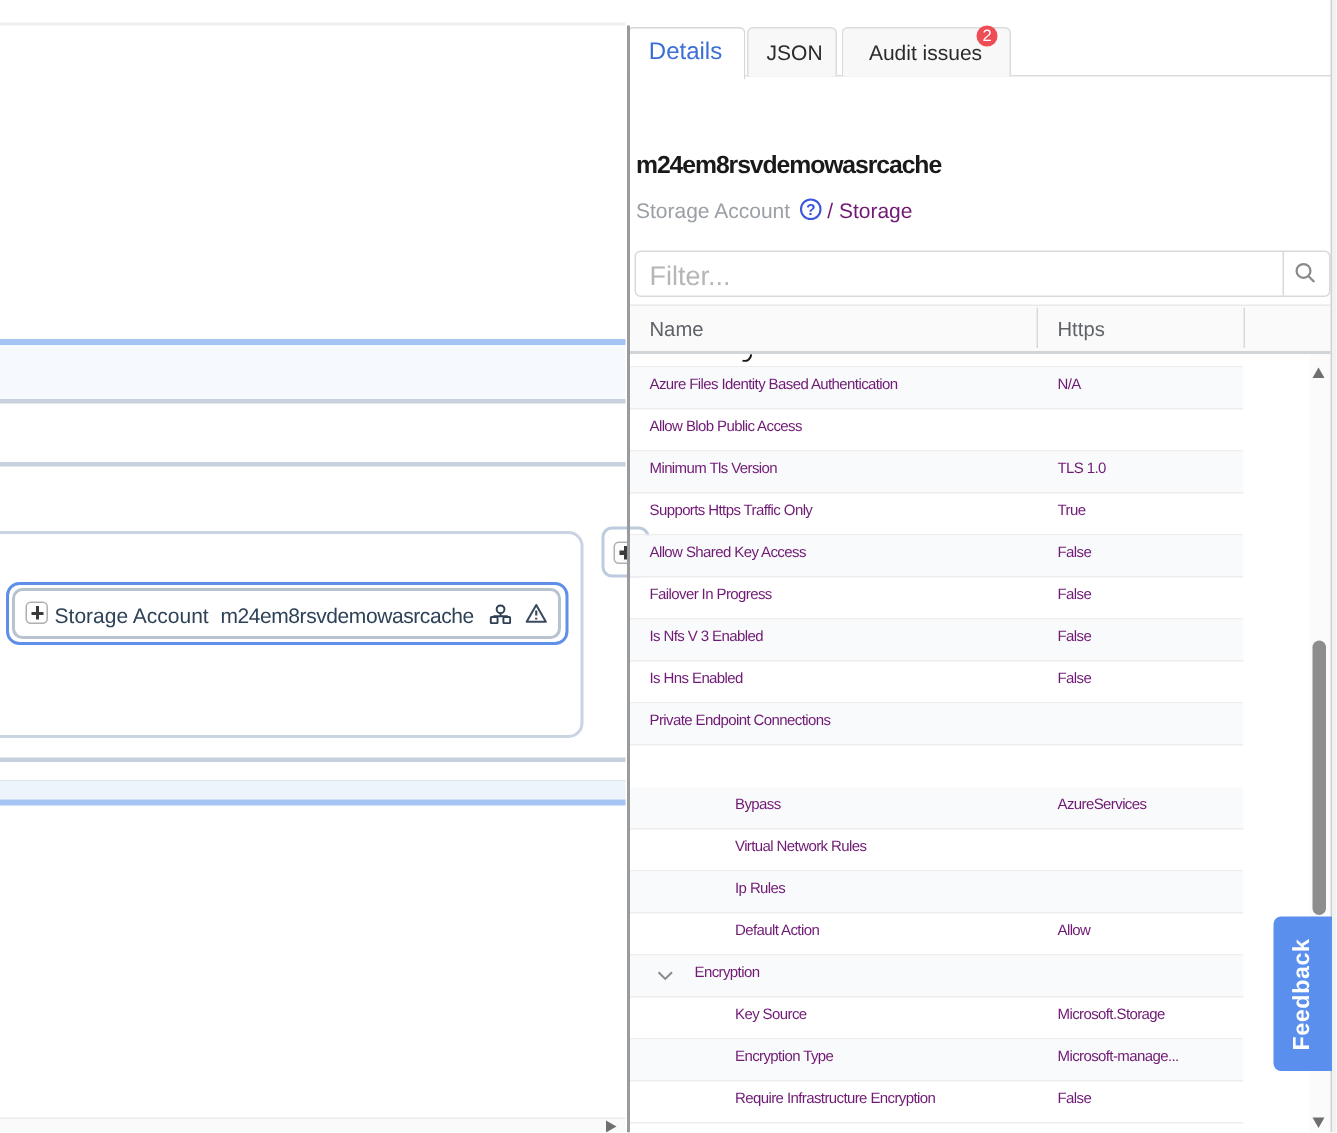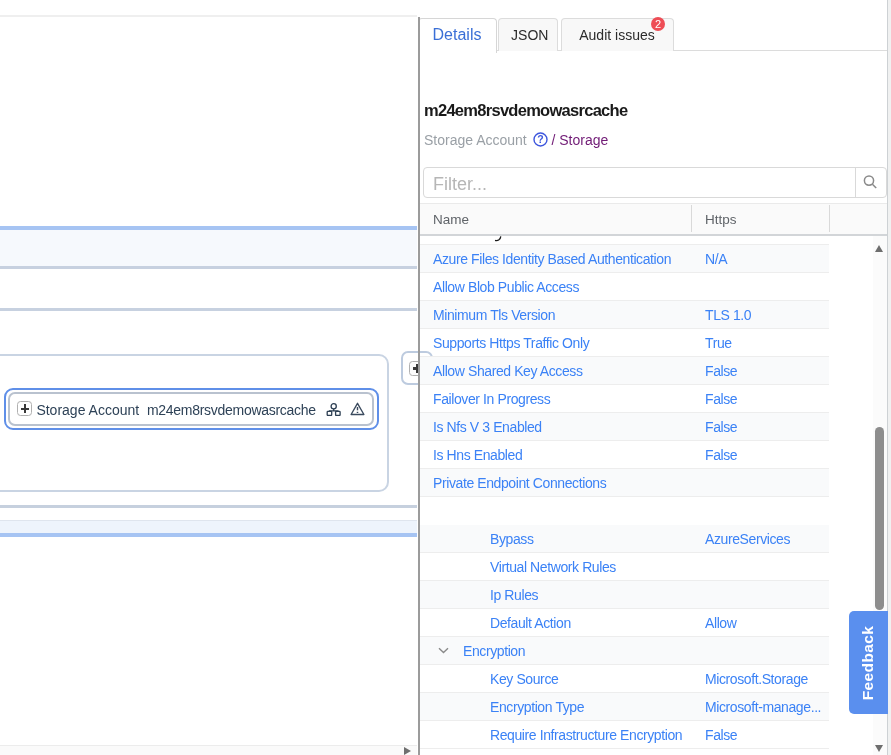--- a/index.html
+++ b/index.html
@@ -85,21 +85,21 @@
     <circle cx="7" cy="6.6" r="4.6"></circle>
     <path d="M10.4 10.2 L14.2 14"></path>
   </svg>
 
   <div class="abs" style="left:419px;top:203px;width:467.5px;height:32.5px;background:#fafafa;border-top:1px solid #eaeaea;border-bottom:2px solid #d2d5d8;"></div>
   <div class="abs" style="left:433px;top:212px;font-size:13.5px;color:#5f6368;">Name</div>
   <div class="abs" style="left:705px;top:212px;font-size:13.5px;color:#5f6368;">Https</div>
   <div class="abs" style="left:691px;top:205px;width:1.4px;height:27px;background:#d9d9d9;"></div>
   <div class="abs" style="left:829px;top:205px;width:1.4px;height:27px;background:#d9d9d9;"></div>
 
-  <div class="abs" id="tbody" style="left:419px;top:235.5px;width:409.5px;height:519.5px;overflow:hidden;font-size:14px;color:#3b82f6;letter-spacing:-0.4px;">
+  <div class="abs" id="tbody" style="left:419px;top:235.5px;width:409.5px;height:519.5px;overflow:hidden;font-size:10px;color:#701a75;letter-spacing:-0.4px;">
       <div style="position:absolute;left:0;top:-18.19999999999999px;width:409.5px;height:28px;border-bottom:1px solid #ededed;">
         <span style="position:absolute;left:23px;top:6px;"></span>
       </div>
       <div style="position:absolute;left:0;top:9.800000000000011px;width:409.5px;height:28px;background:#f9fafb;border-bottom:1px solid #ededed;">
         <span style="position:absolute;left:14px;top:6px;">Azure Files Identity Based Authentication</span>
         <span style="position:absolute;left:286px;top:6px;">N/A</span>
       </div>
       <div style="position:absolute;left:0;top:37.80000000000001px;width:409.5px;height:28px;border-bottom:1px solid #ededed;">
         <span style="position:absolute;left:14px;top:6px;">Allow Blob Public Access</span>
       </div>

